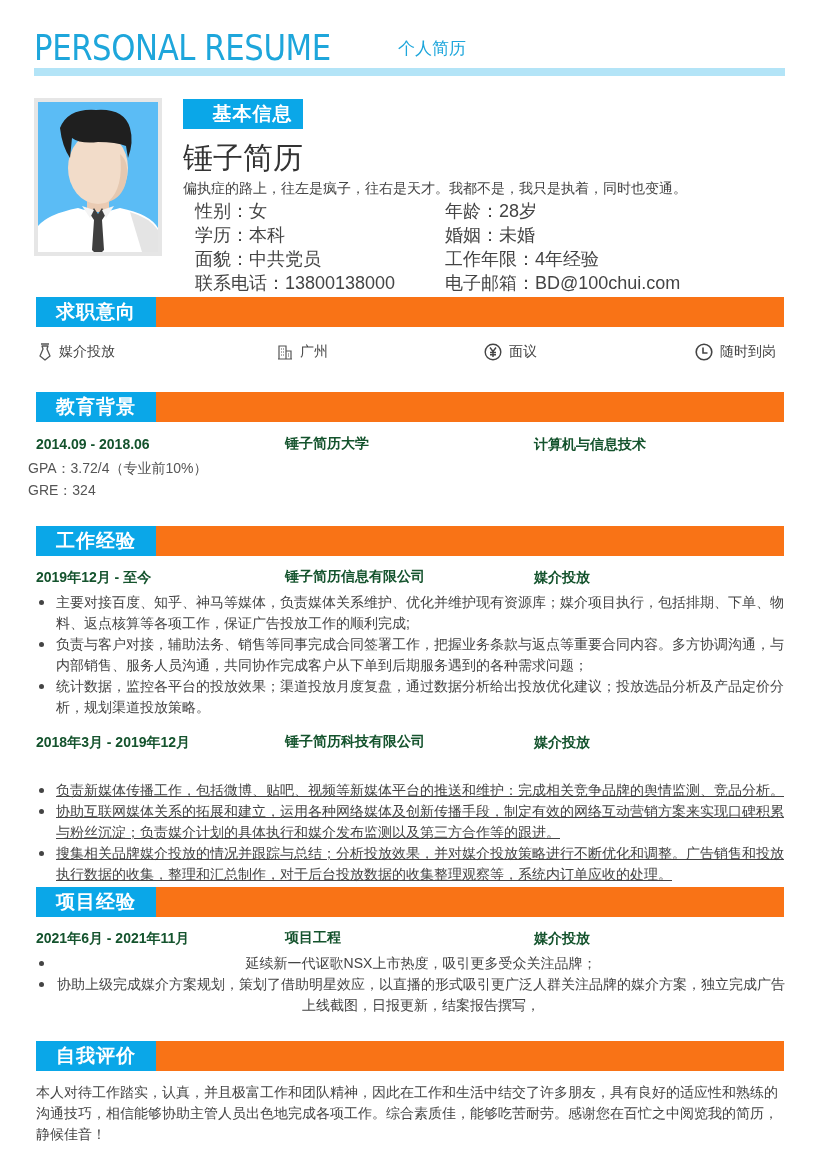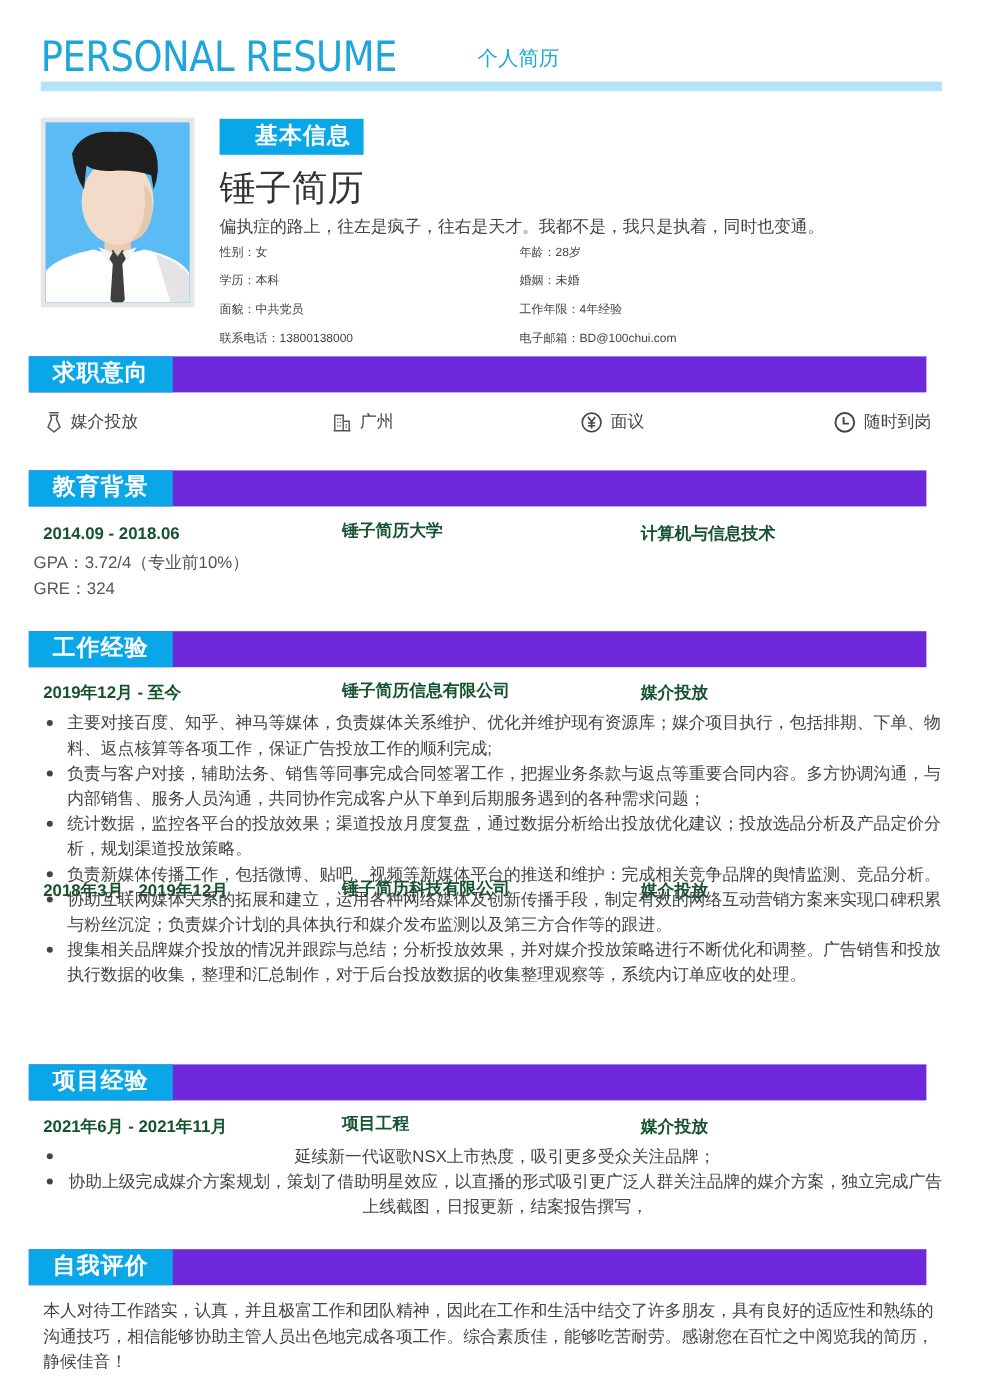--- a/index.html
+++ b/index.html
@@ -8,28 +8,28 @@
 
     .header-title { position: absolute; left: 34px; top: 26px; height: 44px; display: flex; align-items: center; white-space: nowrap; gap: 40px; }
     .header-title .en { font-size: 35px; color: #1ea6db; letter-spacing: -0.5px; font-family: "DejaVu Sans", sans-serif; transform: scaleX(0.88); transform-origin: left; display: inline-block; width: 316px; }
     .header-title .cn { font-size: 17px; color: #1ea6db; margin-left: 8px; }
     .header-bar { position: absolute; left: 34px; top: 68px; width: 751px; height: 8px; background: #b3e4f7; }
 
     .photo-frame { position: absolute; left: 34px; top: 98px; width: 128px; height: 158px; background: #e6e6e6; padding: 4px; }
     .photo { width: 120px; height: 150px; background: #5bbcf5; position: relative; overflow: hidden; }
     .photo svg { position: absolute; left: 0; top: 0; }
 
-    .sec-head { position: absolute; left: 24px; width: 748px; height: 30px; background: #6d28d9; }
+    .sec-head { position: absolute; left: 36px; width: 748px; height: 30px; background: #f97316; }
     .sec-head .tag { position: absolute; left: 0; top: 0; height: 30px; width: 120px; background: #0aa7e8; color: #fff; font-weight: bold; font-size: 19px; line-height: 30px; text-align: center; letter-spacing: 1px; }
     .basic-tag { position: absolute; left: 183px; top: 99px; width: 120px; height: 30px; background: #0aa7e8; color: #fff; font-weight: bold; font-size: 19px; line-height: 30px; text-align: center; letter-spacing: 1px; padding-left: 19px; }
 
     .name { position: absolute; left: 183px; top: 138px; font-size: 30px; color: #333; line-height: 40px; }
     .motto { position: absolute; left: 183px; top: 178px; font-size: 14px; color: #444; line-height: 20px; white-space: nowrap; }
     .info-grid { position: absolute; left: 183px; top: 199px; width: 500px; }
-    .info-row { height: 24px; line-height: 24px; font-size: 10px; color: #444; display: flex; }
+    .info-row { height: 24px; line-height: 24px; font-size: 18px; color: #444; display: flex; margin-left: 12px; }
     .info-row span { display: block; white-space: nowrap; }
     .info-row .l { width: 250px; }
 
     .intent-row { position: absolute; top: 340px; left: 36px; width: 748px; height: 24px; font-size: 14px; color: #444; }
     .intent-item { position: absolute; top: 0; display: flex; align-items: center; gap: 7px; height: 24px; white-space: nowrap; }
     .intent-item svg { display: block; }
 
     .row3 { position: absolute; left: 36px; width: 748px; height: 22px; font-size: 14px; font-weight: bold; color: #14532d; line-height: 22px; white-space: nowrap; }
     .row3 span { position: absolute; top: 0; }
     .row3 .c1 { left: 0; }
@@ -147,21 +147,21 @@
   <div class="b">主要对接百度、知乎、神马等媒体，负责媒体关系维护、优化并维护现有资源库；媒介项目执行，包括排期、下单、物料、返点核算等各项工作，保证广告投放工作的顺利完成;</div>
   <div class="b">负责与客户对接，辅助法务、销售等同事完成合同签署工作，把握业务条款与返点等重要合同内容。多方协调沟通，与内部销售、服务人员沟通，共同协作完成客户从下单到后期服务遇到的各种需求问题；</div>
   <div class="b">统计数据，监控各平台的投放效果；渠道投放月度复盘，通过数据分析给出投放优化建议；投放选品分析及产品定价分析，规划渠道投放策略。</div>
 </div>
 
 <div class="row3" style="top:731px;">
   <span class="c1">2018年3月 - 2019年12月</span>
   <span class="c2">锤子简历科技有限公司</span>
   <span class="c3">媒介投放</span>
 </div>
-<div class="bullets" style="top:718px;">
+<div class="bullets" style="top:780px;text-decoration:underline;">
   <div class="b">负责新媒体传播工作，包括微博、贴吧、视频等新媒体平台的推送和维护：完成相关竞争品牌的舆情监测、竞品分析。</div>
   <div class="b">协助互联网媒体关系的拓展和建立，运用各种网络媒体及创新传播手段，制定有效的网络互动营销方案来实现口碑积累与粉丝沉淀；负责媒介计划的具体执行和媒介发布监测以及第三方合作等的跟进。</div>
   <div class="b">搜集相关品牌媒介投放的情况并跟踪与总结；分析投放效果，并对媒介投放策略进行不断优化和调整。广告销售和投放执行数据的收集，整理和汇总制作，对于后台投放数据的收集整理观察等，系统内订单应收的处理。</div>
 </div>
 
 <div class="sec-head" style="top:887px;">
   <div class="tag">项目经验</div>
 </div>
 <div class="row3" style="top:927px;">
   <span class="c1">2021年6月 - 2021年11月</span>

